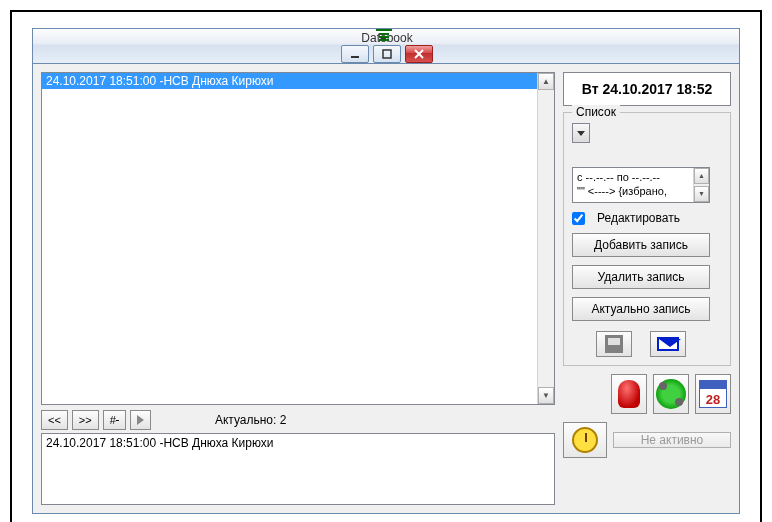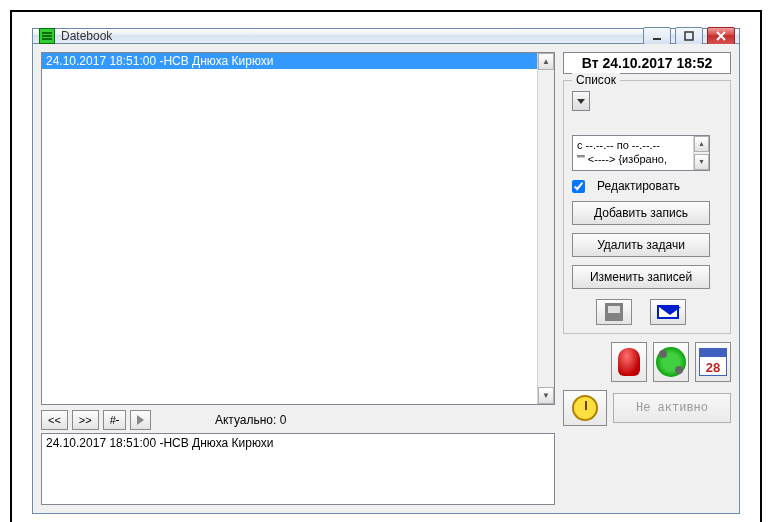--- a/index.html
+++ b/index.html
@@ -20,26 +20,27 @@
   padding: 16px 20px;
 }
 .window {
   width: 100%;
   height: 100%;
   background: #fff;
   display: flex;
   flex-direction: column;
 }
 .titlebar {
-  height: 16px;
+  height: 36px;
   background: linear-gradient(to bottom, #fdfdfe, #e8edf5 45%, #d7e1ef 46%, #e6eef9);
   border: 1px solid #6b8aad;
   display: flex;
   align-items: center;
   padding: 0 4px 0 6px;
+  flex-direction: column;
 }
 .titlebar-icon {
   width: 16px; height: 16px;
   background: #33cc33;
   border: 1px solid #0a6e0a;
   margin-right: 6px;
   position: relative;
 }
 .titlebar-icon::after {
   content: '';
@@ -157,21 +158,21 @@
 }
 .datetime-box {
   border: 1px solid #828790;
   background: #fff;
   height: 22px;
   display: flex;
   align-items: center;
   justify-content: center;
   font-size: 14px;
   font-weight: bold;
-  padding: 10px 4px;
+  padding: 16px 4px;
 }
 .groupbox {
   margin-top: 6px;
   border: 1px solid #c0c0c0;
   padding: 10px 20px 8px 8px;
   position: relative;
 }
 .groupbox-title {
   position: absolute;
   top: -8px; left: 8px;
@@ -319,26 +320,25 @@
 .clock-face {
   width:26px; height:26px; border-radius:50%;
   background: #ffe040; border:2px solid #b08000;
   position:relative;
 }
 .clock-face::after {
   content:''; position:absolute; left:11px; top:4px; width:2px; height:9px; background:#704000;
   transform-origin:bottom; box-shadow: 0 0 0 0;
 }
 .inactive-btn {
-  flex:1; height: 30px;
+  flex:1; height: 16px;
   border: 1px solid #b0b0b0;
   background: linear-gradient(to bottom,#f8f8f8,#eaeaea);
   color:#9a9a9a;
   font-size:12px;
-  font-family:Liberation Mono, monospace;
 }
 </style>
 </head>
 <body>
 
 <div class="outer-frame">
 <div class="window">
 
   <div class="titlebar">
     <div class="titlebar-icon"></div>
@@ -378,21 +378,21 @@
         <button class="nav-btn">&lt;&lt;</button>
         <button class="nav-btn">&gt;&gt;</button>
         <button class="nav-btn">
           <span style="position:relative;top:0">#</span>
           <span style="position:absolute"></span>
           <span style="text-decoration:line-through">&nbsp;</span>
         </button>
         <button class="nav-btn">
               <span class="tri-r"></span>
             </button>
-        <span class="status-txt" style="margin-left:60px">Актуально: 0</span>
+        <span class="status-txt" style="margin-left:60px">Актуально: 2</span>
       </div>
 
       <div class="detail-box">
         <div>24.10.2017  18:51:00  -НСВ  Днюха Кирюхи</div>
       </div>
     </div>
 
     <div class="right-pane">
       <div class="datetime-box">Вт  24.10.2017  18:52</div>
 
@@ -411,22 +411,22 @@
             <div class="a" style="position:absolute;bottom:0;left:0;right:0">▼</div>
           </div>
         </div>
 
         <label class="check-row">
           <input type="checkbox" checked="" style="">
           <span>Редактировать</span>
         </label>
 
         <button class="action-btn">Добавить запись</button>
-        <button class="action-btn">Удалить задачи</button>
-        <button class="action-btn">Изменить записей</button>
+        <button class="action-btn">Удалить запись</button>
+        <button class="action-btn">Актуально запись</button>
 
         <div class="small-btn-row">
           <div class="icon-btn">
             <div class="floppy"></div>
           </div>
           <div class="icon-btn">
             <div class="envelope"></div>
           </div>
         </div>
       </div>

